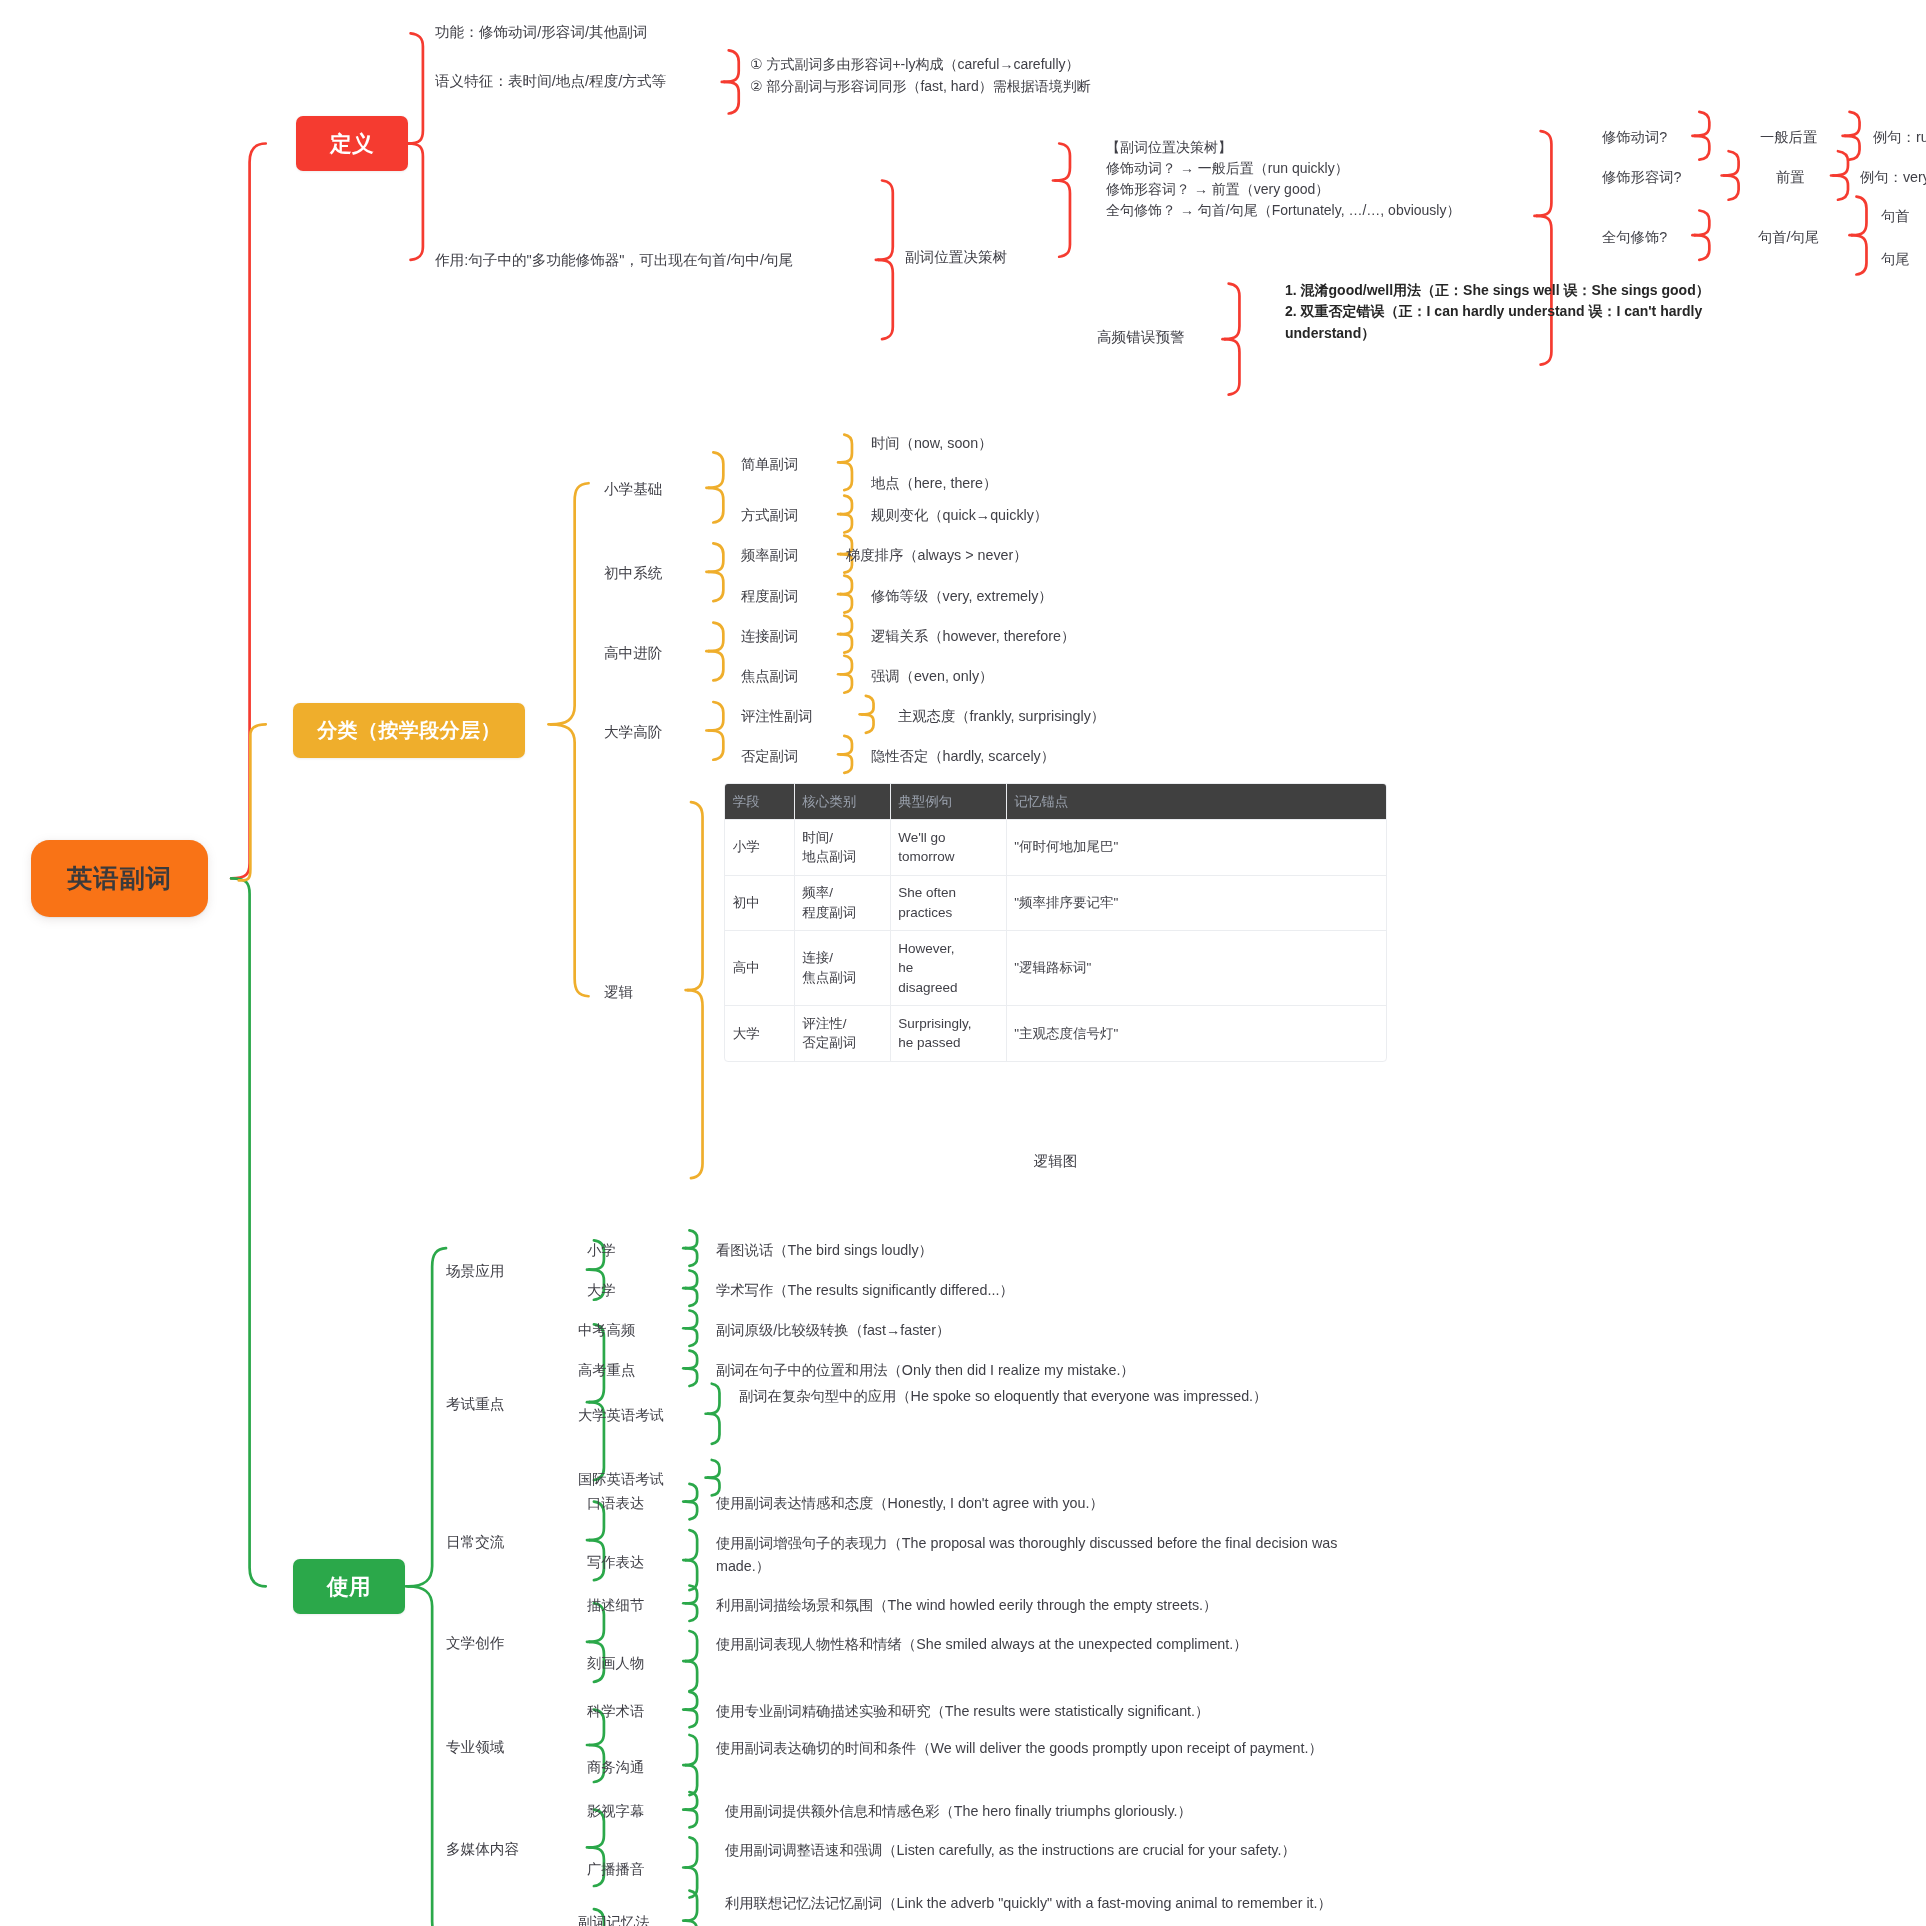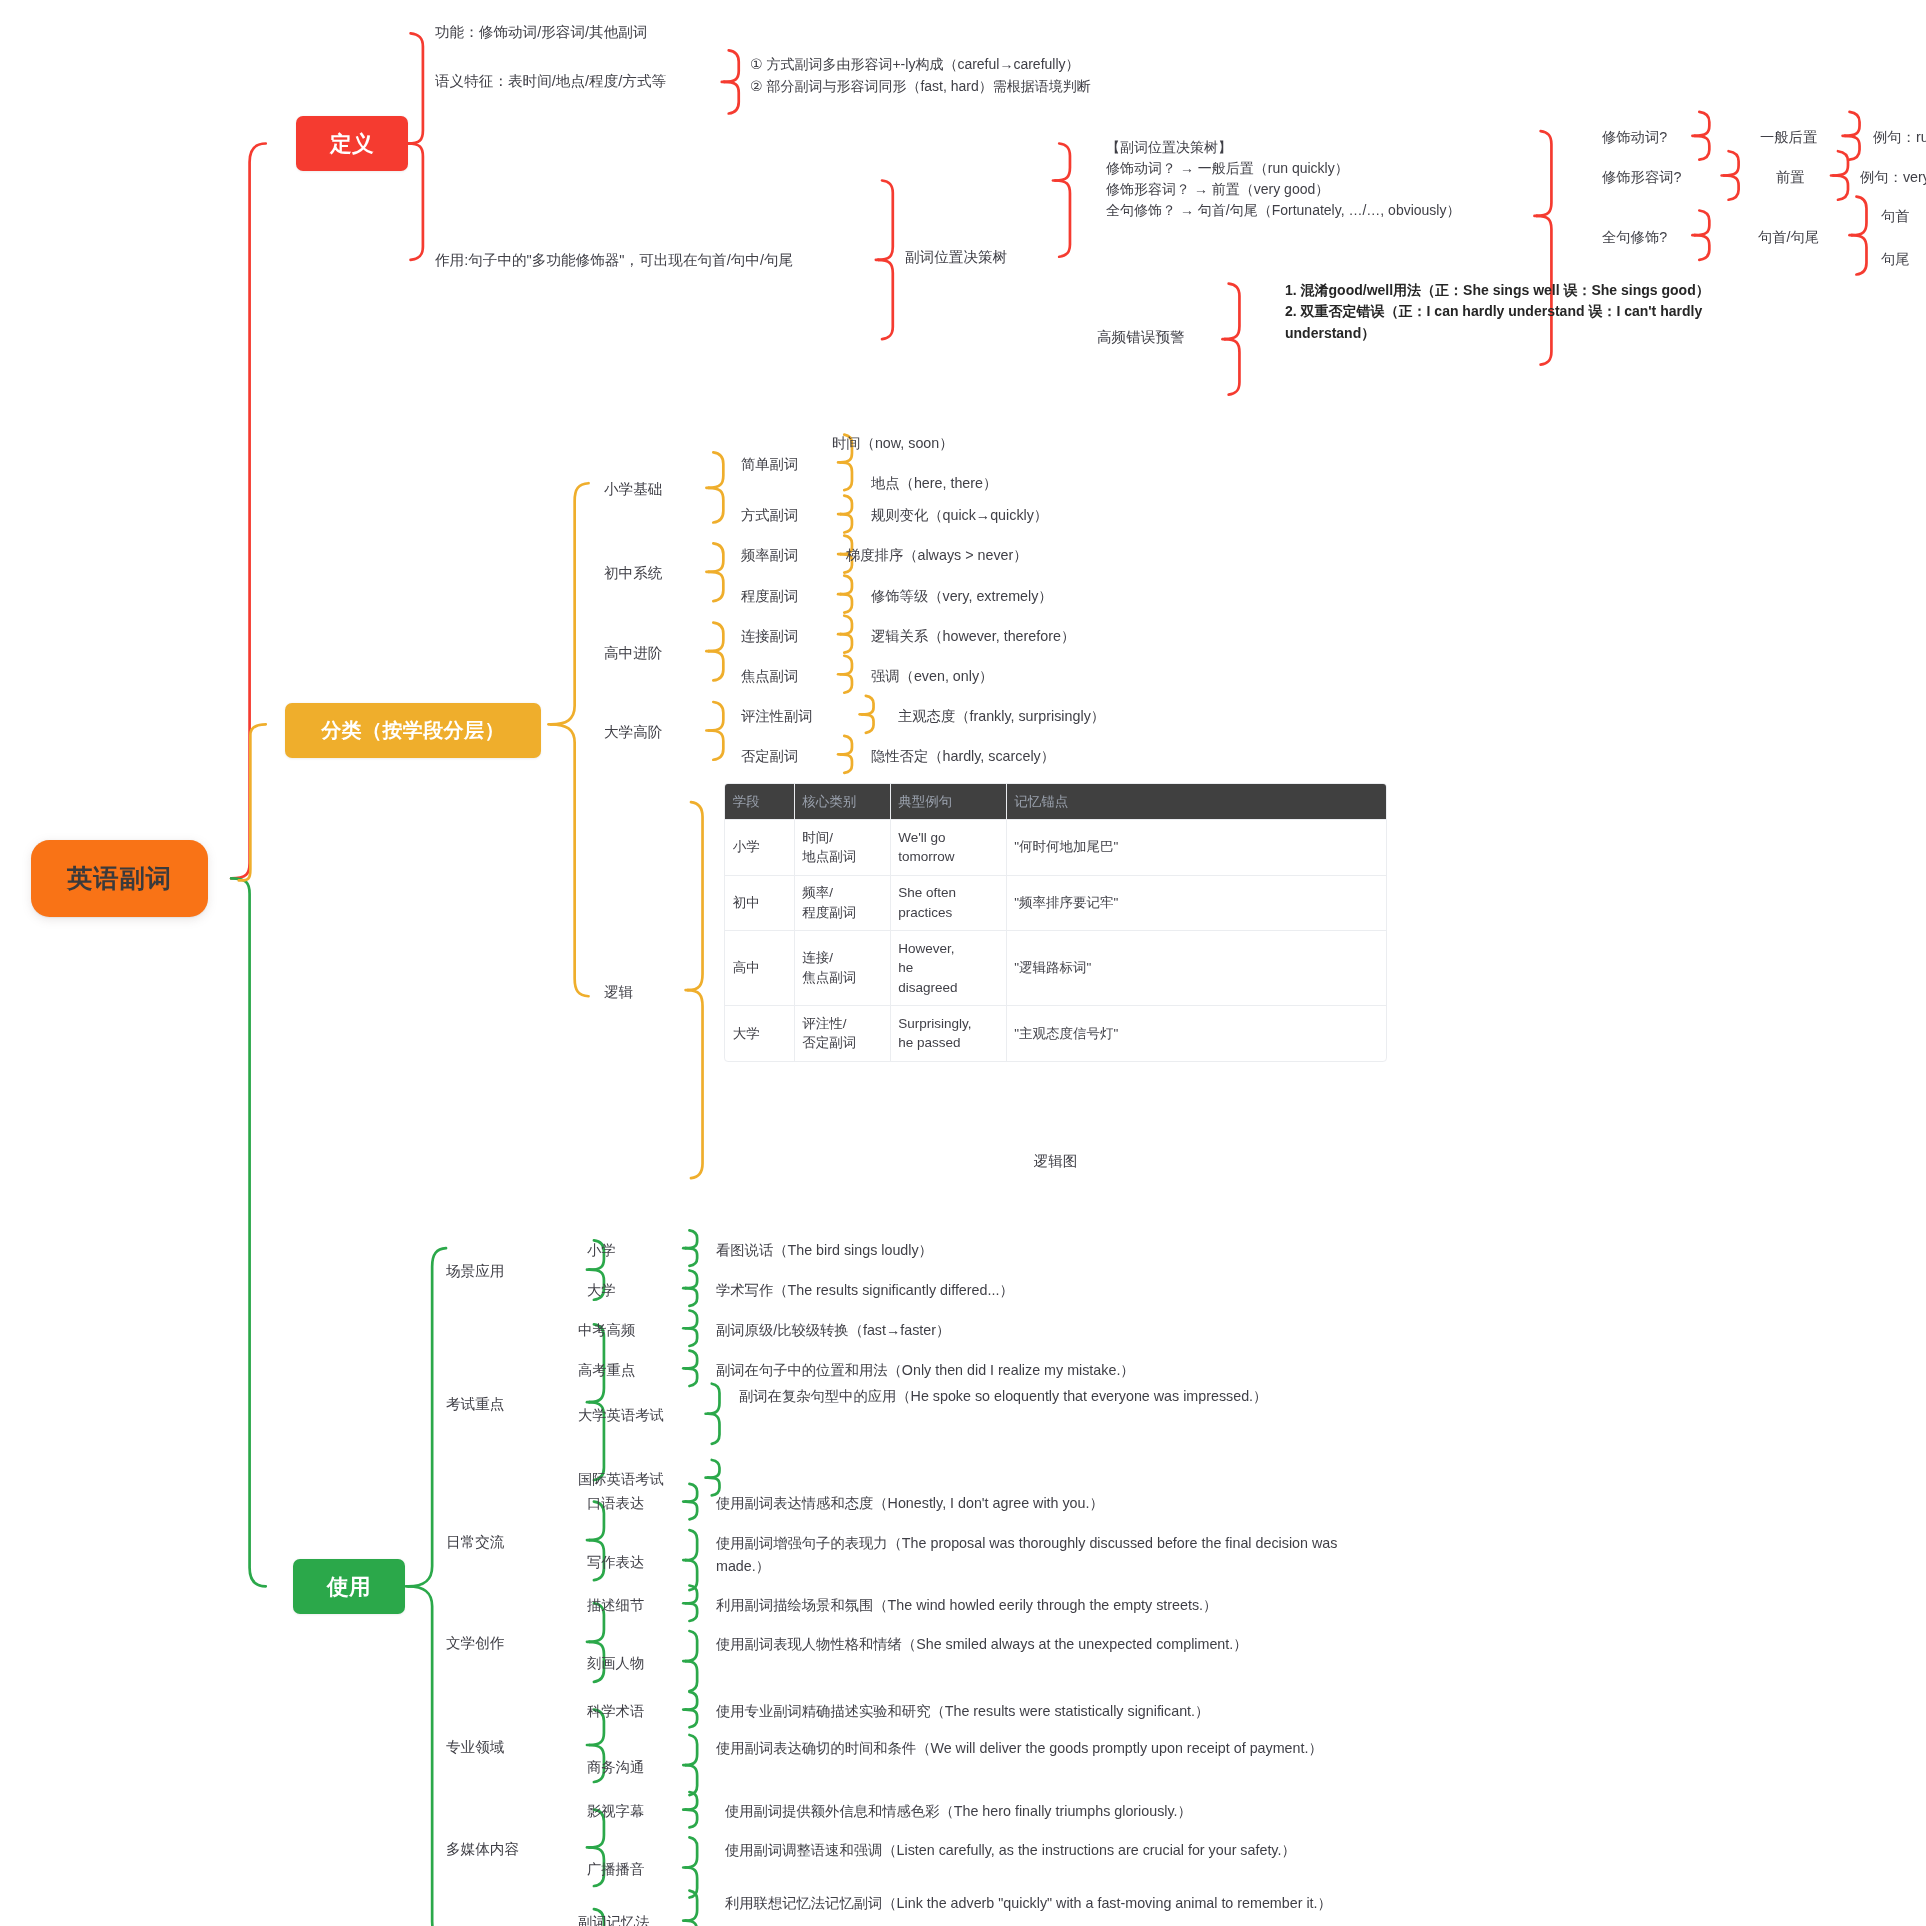--- a/index.html
+++ b/index.html
@@ -319,21 +319,21 @@
   </svg>
 
   <div class="root-node" style="left:31px;top:840px;width:177px;height:77px;">
     <span>英语副词</span>
   </div>
 
   <div class="pill red" style="left:296px;top:116px;width:112px;height:55px;font-size:21.6px;">
     <span>定义</span>
   </div>
 
-  <div class="pill orange" style="left:285px;top:703px;width:256px;height:55px;font-size:20px;">
+  <div class="pill orange" style="left:293px;top:703px;width:232px;height:55px;font-size:20px;">
     <span>分类（按学段分层）</span>
   </div>
 
   <div class="pill green" style="left:293px;top:1559px;width:112px;height:55px;font-size:21.6px;">
     <span>使用</span>
   </div>
 
   <div class="node t-l2" style="left:435px;top:22.3px;width:293px;">功能：修饰动词/形容词/其他副词</div>
 
   <div class="node t-l2" style="left:435px;top:71px;width:293px;">语义特征：表时间/地点/程度/方式等</div>
@@ -369,21 +369,21 @@
 
   <div class="node t-l3" style="left:1881px;top:249px;width:62px;">句尾</div>
 
   <div class="node t-l2" style="left:604px;top:479px;width:108px;">小学基础</div>
   <div class="node t-l2" style="left:604px;top:563px;width:108px;">初中系统</div>
   <div class="node t-l2" style="left:604px;top:643px;width:108px;">高中进阶</div>
   <div class="node t-l2" style="left:604px;top:722px;width:108px;">大学高阶</div>
   <div class="node t-l2" style="left:604px;top:982px;width:108px;">逻辑</div>
 
   <div class="node t-l3" style="left:741px;top:454px;width:108px;">简单副词</div>
-  <div class="node t-l3" style="left:832px;top:433px;width:239px;">时间（now, soon）</div>
+  <div class="node t-l3" style="left:871px;top:433px;width:239px;">时间（now, soon）</div>
   <div class="node t-l3" style="left:871px;top:473px;width:239px;">地点（here, there）</div>
 
   <div class="node t-l3" style="left:741px;top:505px;width:108px;">方式副词</div>
   <div class="node t-l3" style="left:871px;top:505px;width:270px;">规则变化（quick→quickly）</div>
 
   <div class="node t-l3" style="left:741px;top:545px;width:108px;">频率副词</div>
   <div class="node t-l3" style="left:846px;top:545px;width:270px;">梯度排序（always &gt; never）</div>
 
   <div class="node t-l3" style="left:741px;top:586px;width:108px;">程度副词</div>
   <div class="node t-l3" style="left:871px;top:586px;width:270px;">修饰等级（very, extremely）</div>

